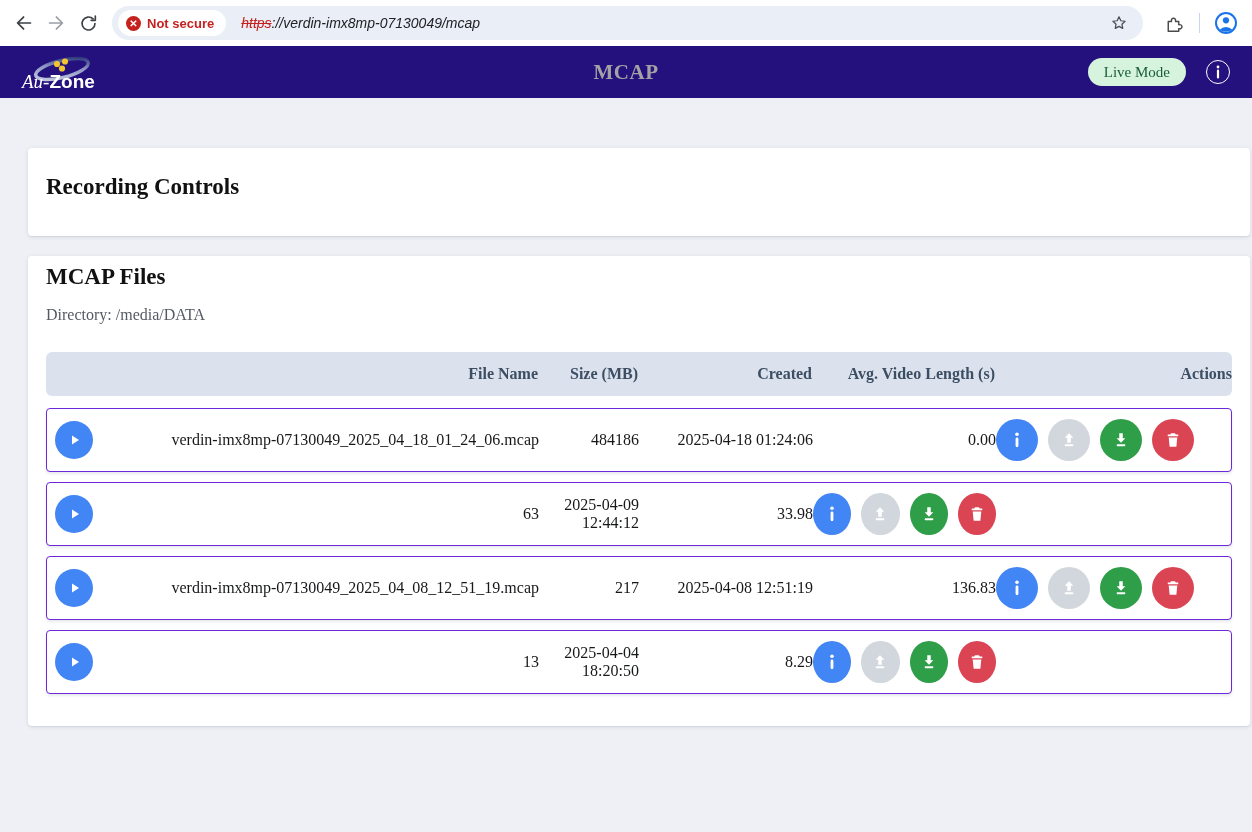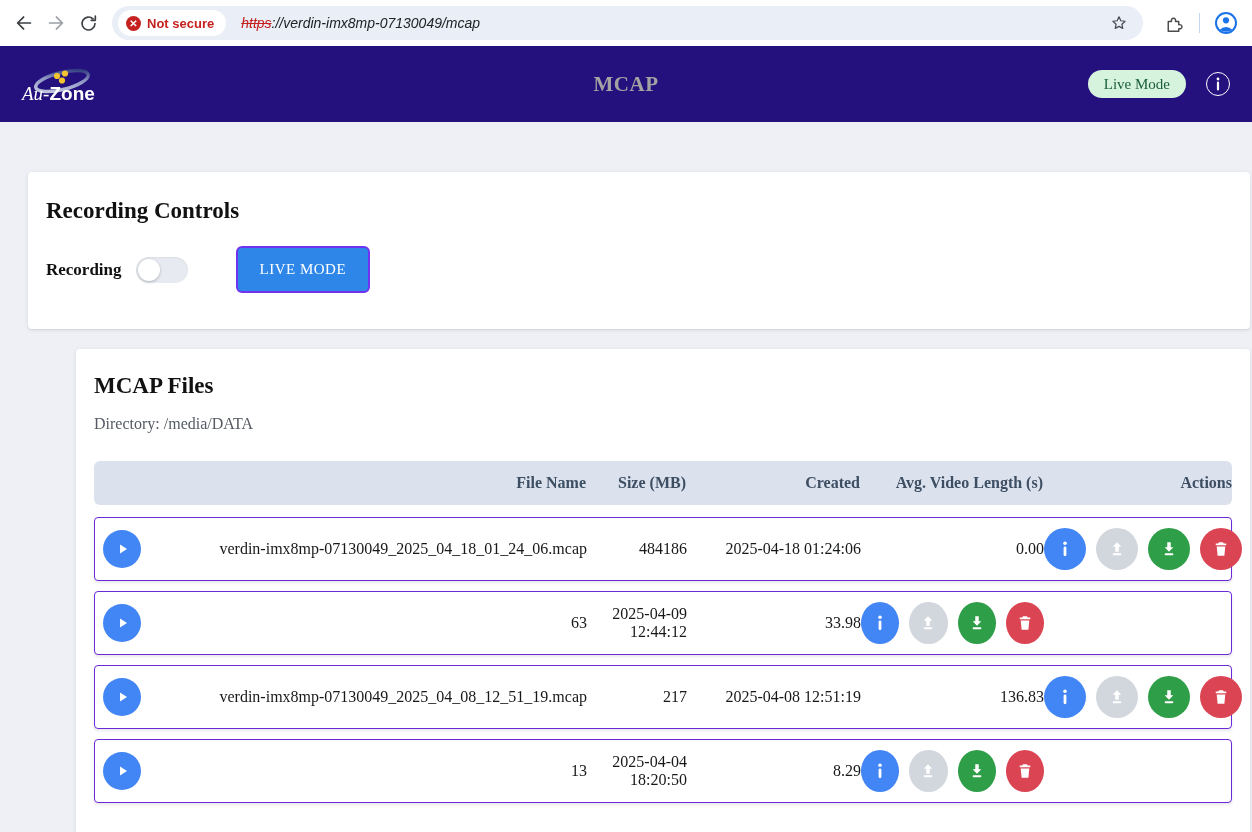--- a/index.html
+++ b/index.html
@@ -27,21 +27,21 @@
   .url-text { margin-left: 15px; font-size: 14px; color: #202124; white-space: nowrap;
     flex: 1 1 auto; font-style: italic; }
   .url-scheme { color: #c5221f; text-decoration: line-through; }
   .star-btn { flex: 0 0 auto; width: 28px; height: 28px; display: flex;
     align-items: center; justify-content: center; cursor: pointer; }
   .chrome-right { display: flex; align-items: center; gap: 10px; flex: 0 0 auto; }
   .chrome-divider { width: 1px; height: 20px; background: #c6d6f0; }
 
   
   .app-header {
-    height: 76px; background: #25117e; display: flex; align-items: center;
+    height: 52px; background: #25117e; display: flex; align-items: center;
     position: relative; padding: 12px 22px;
   }
   .brand { display: flex; flex-direction: column; align-items: flex-start; cursor: pointer; }
   .brand-text { color: #ffffff; font-size: 19px; line-height: 18px; margin-top: -10px; position: relative; z-index: 2; }
   .brand-text .au { font-style: italic; font-family: "Liberation Serif", serif; font-weight: 400; }
   .brand-text .zone { font-family: "Liberation Sans", sans-serif; font-weight: 700; }
   .app-title {
     position: absolute; left: 50%; transform: translateX(-50%);
     color: #a3a3a3; font-size: 21px; font-weight: 700; letter-spacing: .5px;
   }
@@ -72,21 +72,21 @@
   .toggle-knob {
     position: absolute; top: 2px; left: 2px; width: 22px; height: 22px;
     border-radius: 50%; background: #ffffff; box-shadow: 0 1px 3px rgba(0,0,0,.25);
   }
   .live-mode-btn {
     margin-left: 48px; background: #2e87e8; color: #ffffff; border: 2px solid #7033f0;
     border-radius: 6px; font-family: "Liberation Serif", serif; font-size: 15px;
     letter-spacing: .5px; padding: 13px 22px; cursor: pointer;
   }
 
-  .card-files { padding: 24px 18px 32px 18px; margin-left: 48px; }
+  .card-files { padding: 8px 18px 32px 18px; }
   .directory-line { margin-top: 16px; font-size: 16px; color: #555a63; }
 
   
   .ftable { margin-top: 28px; }
   .grid-cols {
     display: grid; grid-template-columns: 57px 435px 100px 174px 183px 1fr;
     align-items: center;
     text-align: right;
   }
   .thead {
@@ -192,27 +192,20 @@
         <rect x="4.9" y="4.6" width="2.2" height="9" rx="1.1" fill="#ffffff"></rect>
       </svg>
     </div>
   </div>
 </div>
 
 <div class="main">
 
   <div class="card card-recording">
     <div class="card-title">Recording Controls</div>
-    <div class="controls-row">
-      <span class="recording-label">Recording</span>
-      <div class="toggle">
-        <div class="toggle-knob"></div>
-      </div>
-      <button class="live-mode-btn">LIVE MODE</button>
-    </div>
   </div>
 
   <div class="card card-files">
     <div class="card-title">MCAP Files</div>
     <div class="directory-line">Directory: /media/DATA</div>
 
     <div class="ftable">
       <div class="thead grid-cols">
         <div class="th-filename">File Name</div>
         <div>Size (MB)</div>

